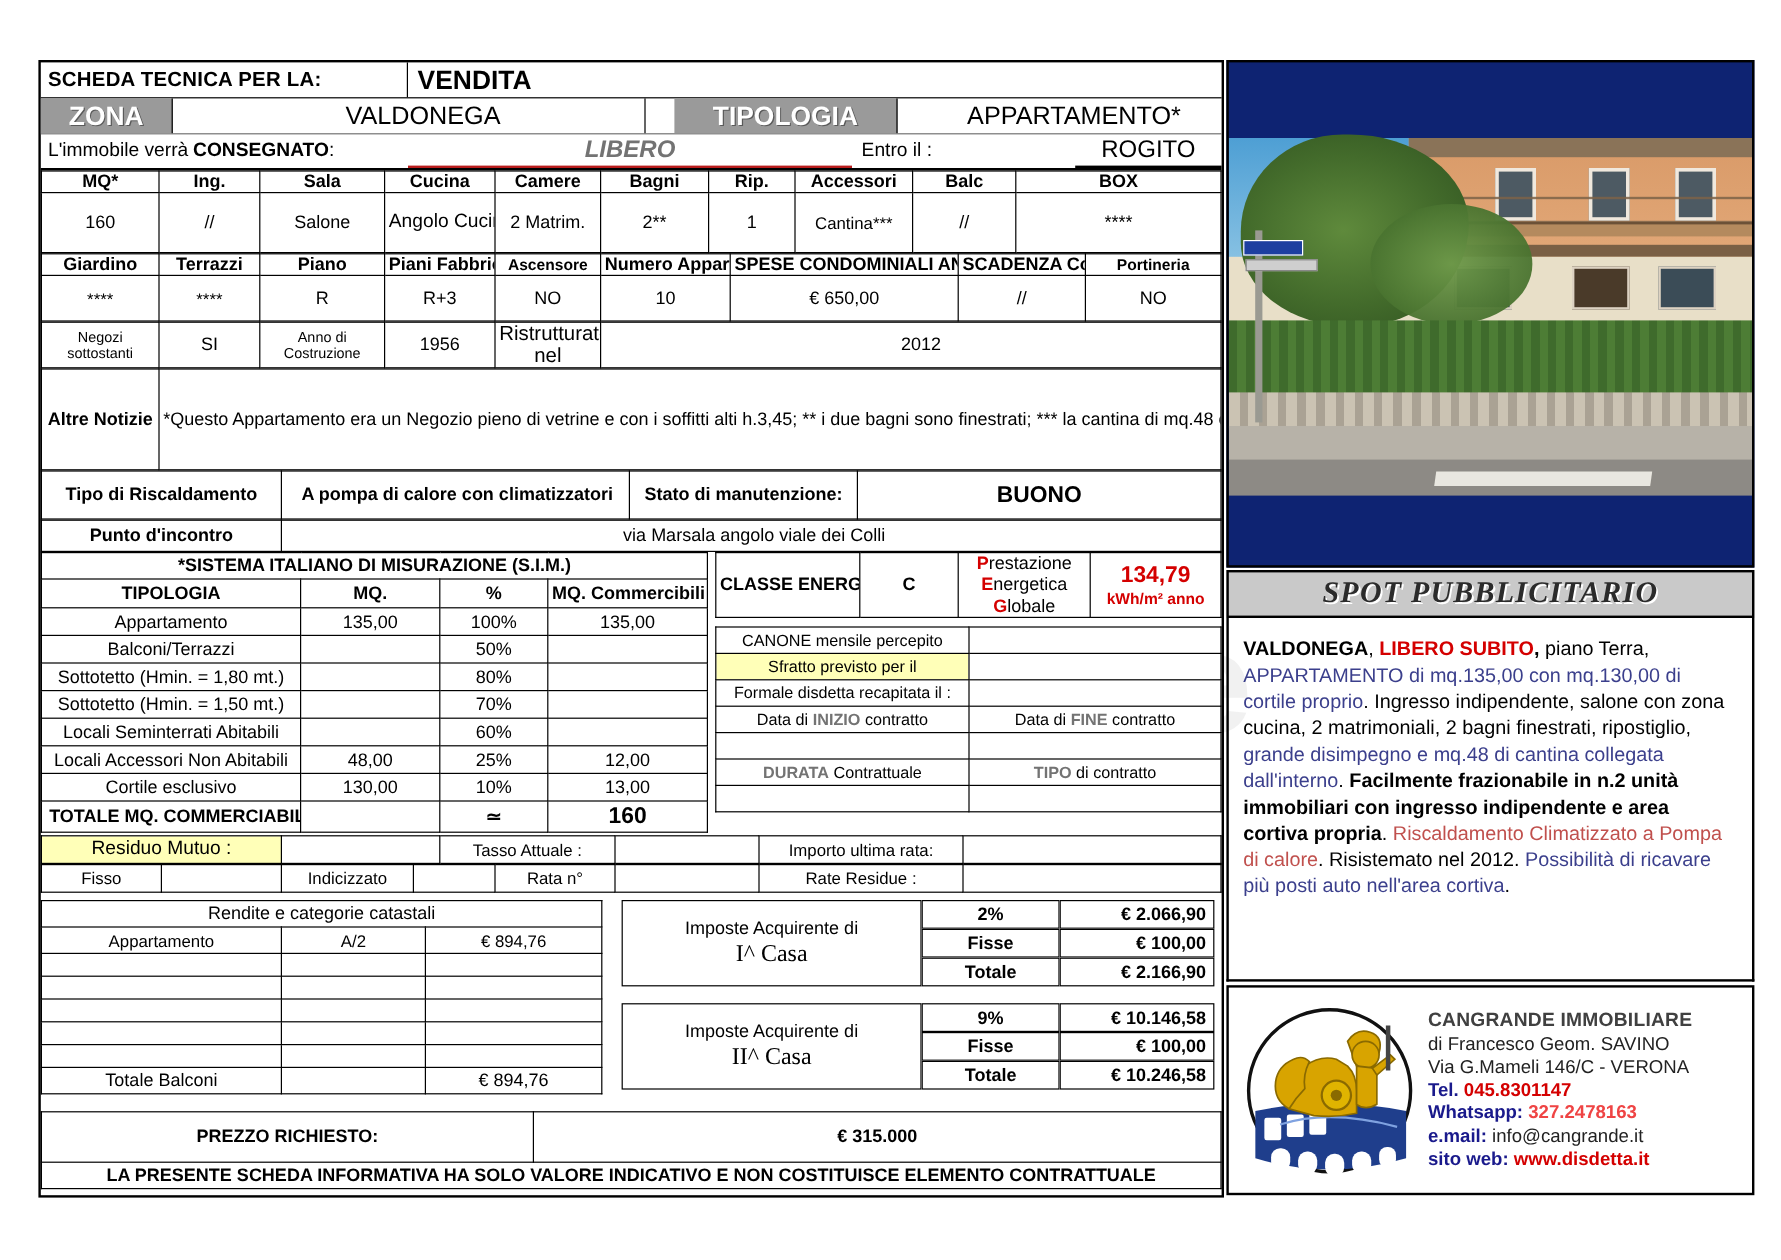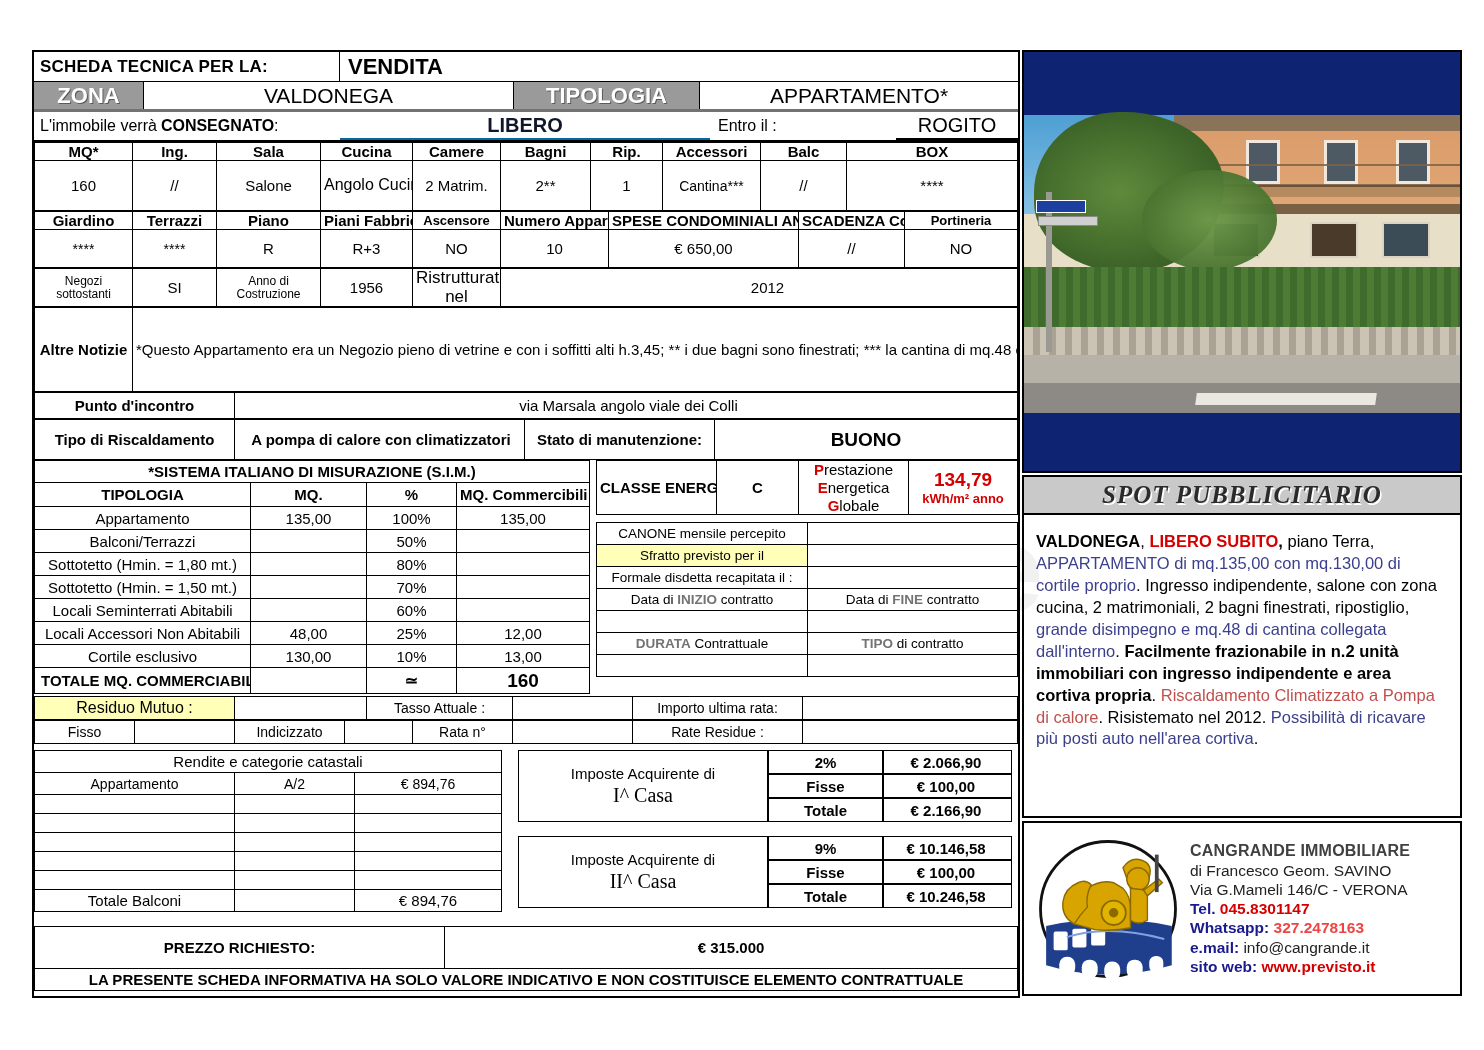--- a/index.html
+++ b/index.html
@@ -55,21 +55,21 @@
     width: 306px; border-right: 1px solid #000;
     font-weight: bold; font-size: 17px; display:flex; align-items:center;
     padding-left: 6px; letter-spacing: .2px;
   }
   .titlerow .b {
     flex: 1; font-weight: bold; font-size: 22px;
     display:flex; align-items:center; padding-left: 8px;
   }
 
   
-  .zonarow { display:flex; height: 30px; border-bottom: 3px solid #737373; }
+  .zonarow { display:flex; height: 30px; border-bottom: 1px solid #737373; gap: 24px; }
   .zonalbl {
     width: 110px; background:#9a9a9a; color:#fff;
     font-weight: bold; font-size: 22px;
     display:flex; align-items:center; justify-content:center;
     border-right:1px solid #000;
     text-shadow: 1px 1px 0 #5a5a5a;
   }
   .zonaval {
     width: 370px; font-size: 21px; display:flex; align-items:center;
     justify-content:center; border-right:1px solid #000;
@@ -80,21 +80,21 @@
     display:flex; align-items:center; justify-content:center;
     border-right:1px solid #000;
     text-shadow: 1px 1px 0 #5a5a5a;
   }
   .tipoval { flex:1; font-size: 21px; display:flex; align-items:center; justify-content:center; }
 
   
   .consrow { display:flex; height: 30px; border-bottom: 2px solid #000; position: relative; }
   .consrow .c1 { width: 306px; font-size: 16px; display:flex; align-items:center; padding-left:6px; }
   .consrow .c2 { width: 370px; display:flex; align-items:center; justify-content:center;
-                 color:#0f172a; font-weight:bold; font-size:20px; border-bottom:2px solid #0369a1; }
+                 color:#737373; font-weight:bold; font-size:20px; border-bottom:2px solid #b91c1c;font-style:italic; }
   .consrow .c3 { width: 186px; font-size: 16px; display:flex; align-items:center; padding-left:8px; }
   .consrow .c4 { flex:1; display:flex; align-items:center; justify-content:center;
                  font-size: 20px; border-bottom:2px solid #000; }
 
   
   .notizie-lbl {
     background:#ffff00; font-weight:bold; font-size:19px; color:#000;
     text-align:left; padding-left:8px; line-height:1.25;
   }
   .notizie-txt { text-align:left; font-size:15.5px; line-height:1.34; white-space:normal; padding:2px 6px; }
@@ -118,21 +118,21 @@
   .green { background:#ccf2cc; font-size:14px; }
   .greenhdr { background:#ccf2cc; font-size:15px; text-align:center; }
 
   
   .impbox {
     background: linear-gradient(180deg,#cfdcee 0%, #9fbadd 100%);
     border:2px solid #1b2a47; font-size:18px; color:#10213d;
     line-height:1.25; white-space:normal;
   }
   .impcell { font-size:15px; font-weight:bold; }
-  .impcell.r { padding-right:6px; }
+  .impcell.r { text-align:right; padding-right:6px; }
 
   
   .prezzo-lbl { background:#c9c9c9; font-weight:bold; font-size:27px; }
   .prezzo-val { font-weight:bold; font-size:30px; }
   .disclaim   { font-weight:bold; font-size:12.5px; text-align:center; }
 
   
   #right { position:absolute; left:1022px; top:50px; width:440px; height:948px; }
 
   #photo {
@@ -352,43 +352,43 @@
           <tr style="height:84px">
         <td class="notizie-lbl">Altre Notizie</td>
         <td class="notizie-txt">*Questo Appartamento era un Negozio pieno di vetrine e con i soffitti alti h.3,45; ** i due bagni sono finestrati; *** la cantina di mq.48 è collegata dall'interno; **** L'area cortiva/terrazzo di mq.130,00 è di proprietà esclusiva, parte della quale potrebbe essere destinata a posti auto; L'acqua fredda è centralizzata.</td>
       </tr>
     </tbody>
       </table>
 
     <table class="grid">
       <colgroup>
           <col style="width:200px">
-          <col style="width:null">
-        </colgroup>
-      <tbody>
-          <tr style="height:26px">
-        <td class="gray lft" style="font-size:15px">Punto d'incontro</td>
-        <td class="lft" style="font-size:15px;padding-left:8px">via Marsala angolo viale dei Colli</td>
-      </tr>
-    </tbody>
-      </table>
-
-    <table class="grid">
-      <colgroup>
-          <col style="width:200px">
           <col style="width:290px">
           <col style="width:190px">
           <col style="width:null">
         </colgroup>
       <tbody>
           <tr style="height:40px">
         <td class="gray lft" style="font-size:15px">Tipo di Riscaldamento</td>
         <td class="lft nb" style="font-size:15px;padding-left:6px;line-height:1.16;font-weight:bold">A pompa di calore con climatizzatori</td>
         <td class="gray lft nb" style="font-size:15px;line-height:1.16">Stato di manutenzione:</td>
         <td style="font-size:19px;font-weight:bold">BUONO</td>
+      </tr>
+    </tbody>
+      </table>
+
+    <table class="grid">
+      <colgroup>
+          <col style="width:200px">
+          <col style="width:null">
+        </colgroup>
+      <tbody>
+          <tr style="height:26px">
+        <td class="gray lft" style="font-size:15px">Punto d'incontro</td>
+        <td class="lft" style="font-size:15px;padding-left:8px">via Marsala angolo viale dei Colli</td>
       </tr>
     </tbody>
       </table>
 
     <div style="display:flex; width:100%;">
 
       <div style="width:556px">
         <table class="grid">
           <colgroup>
               <col style="width:216px">
@@ -771,19 +771,19 @@
         <div>
           <span class="lblblue">Tel. </span><span class="tel">045.8301147</span>
         </div>
         <div>
           <span class="lblblue">Whatsapp: </span><span class="wa">327.2478163</span>
         </div>
         <div>
           <span class="lblblue">e.mail: </span><span class="plain">info@cangrande.it</span>
         </div>
         <div>
-          <span class="lblblue">sito web: </span><span class="web">www.previsto.it</span>
+          <span class="lblblue">sito web: </span><span class="web">www.disdetta.it</span>
         </div>
       </div>
     </div>
   </div>
 
 </div>
 
 </body></html>

